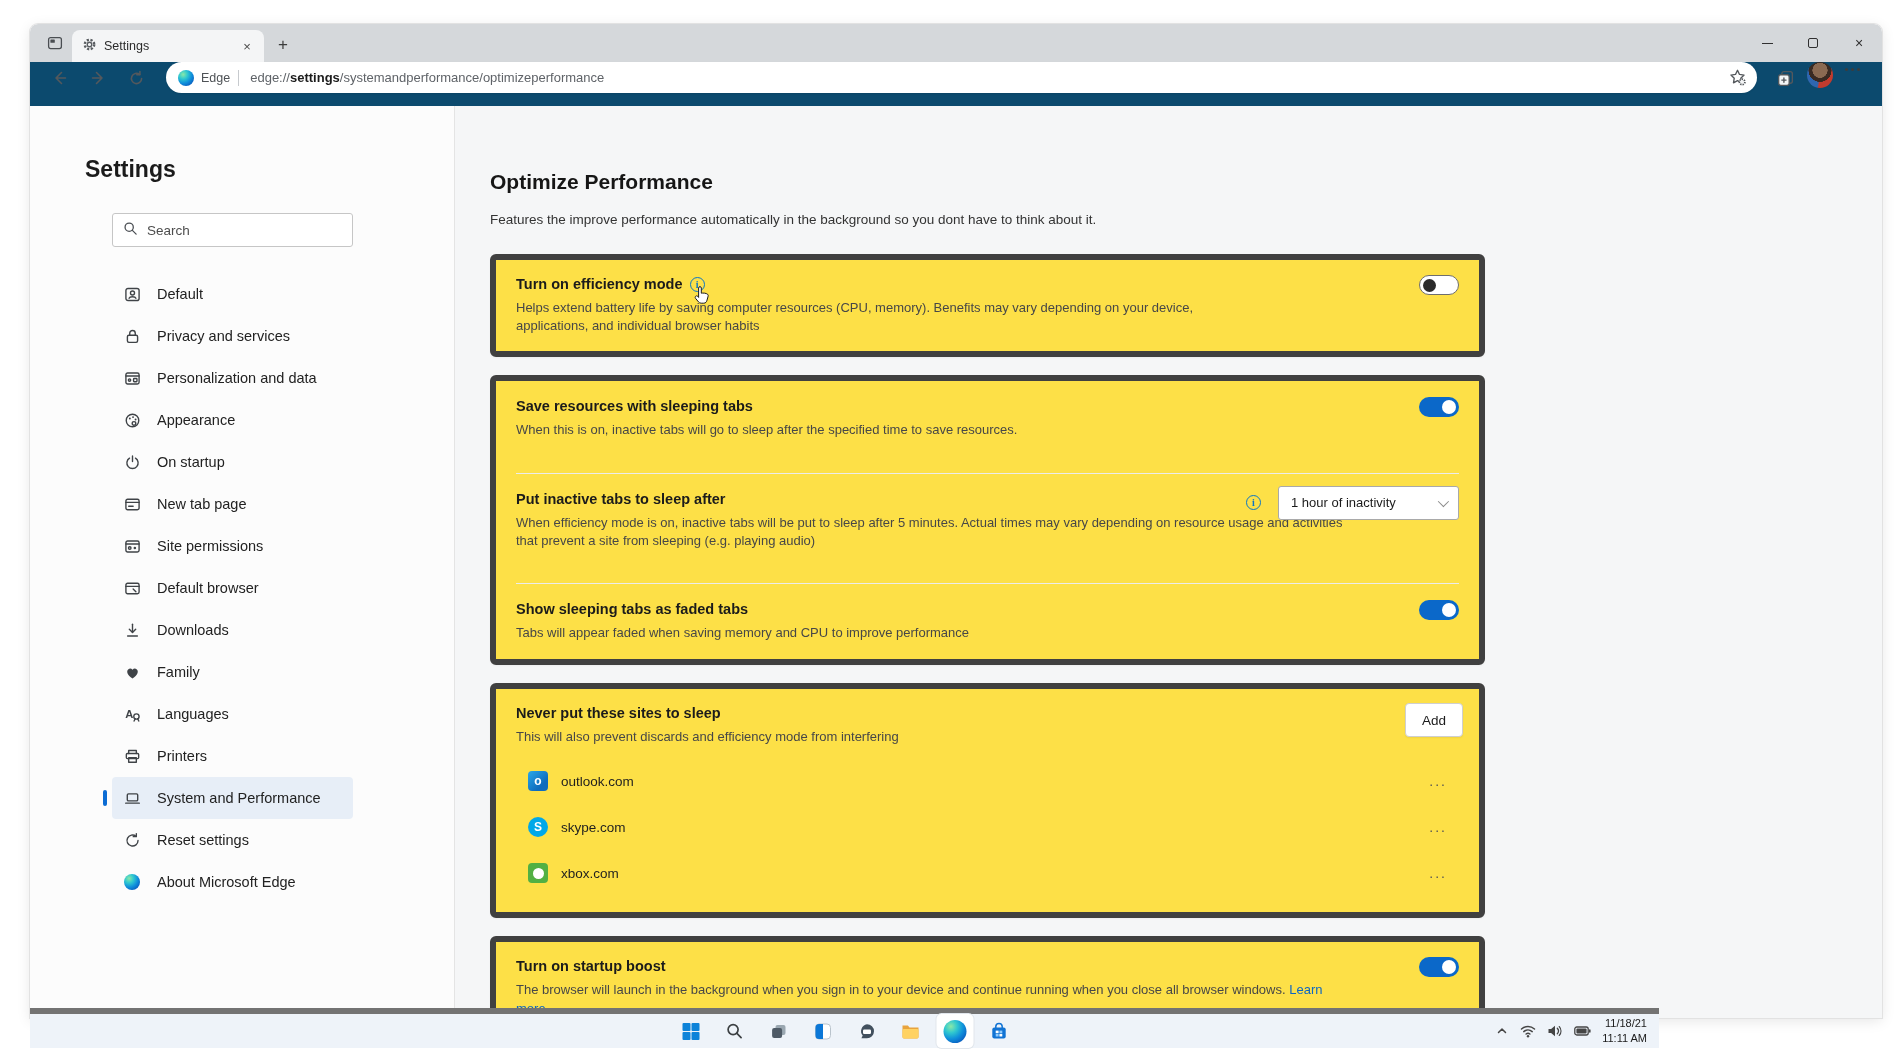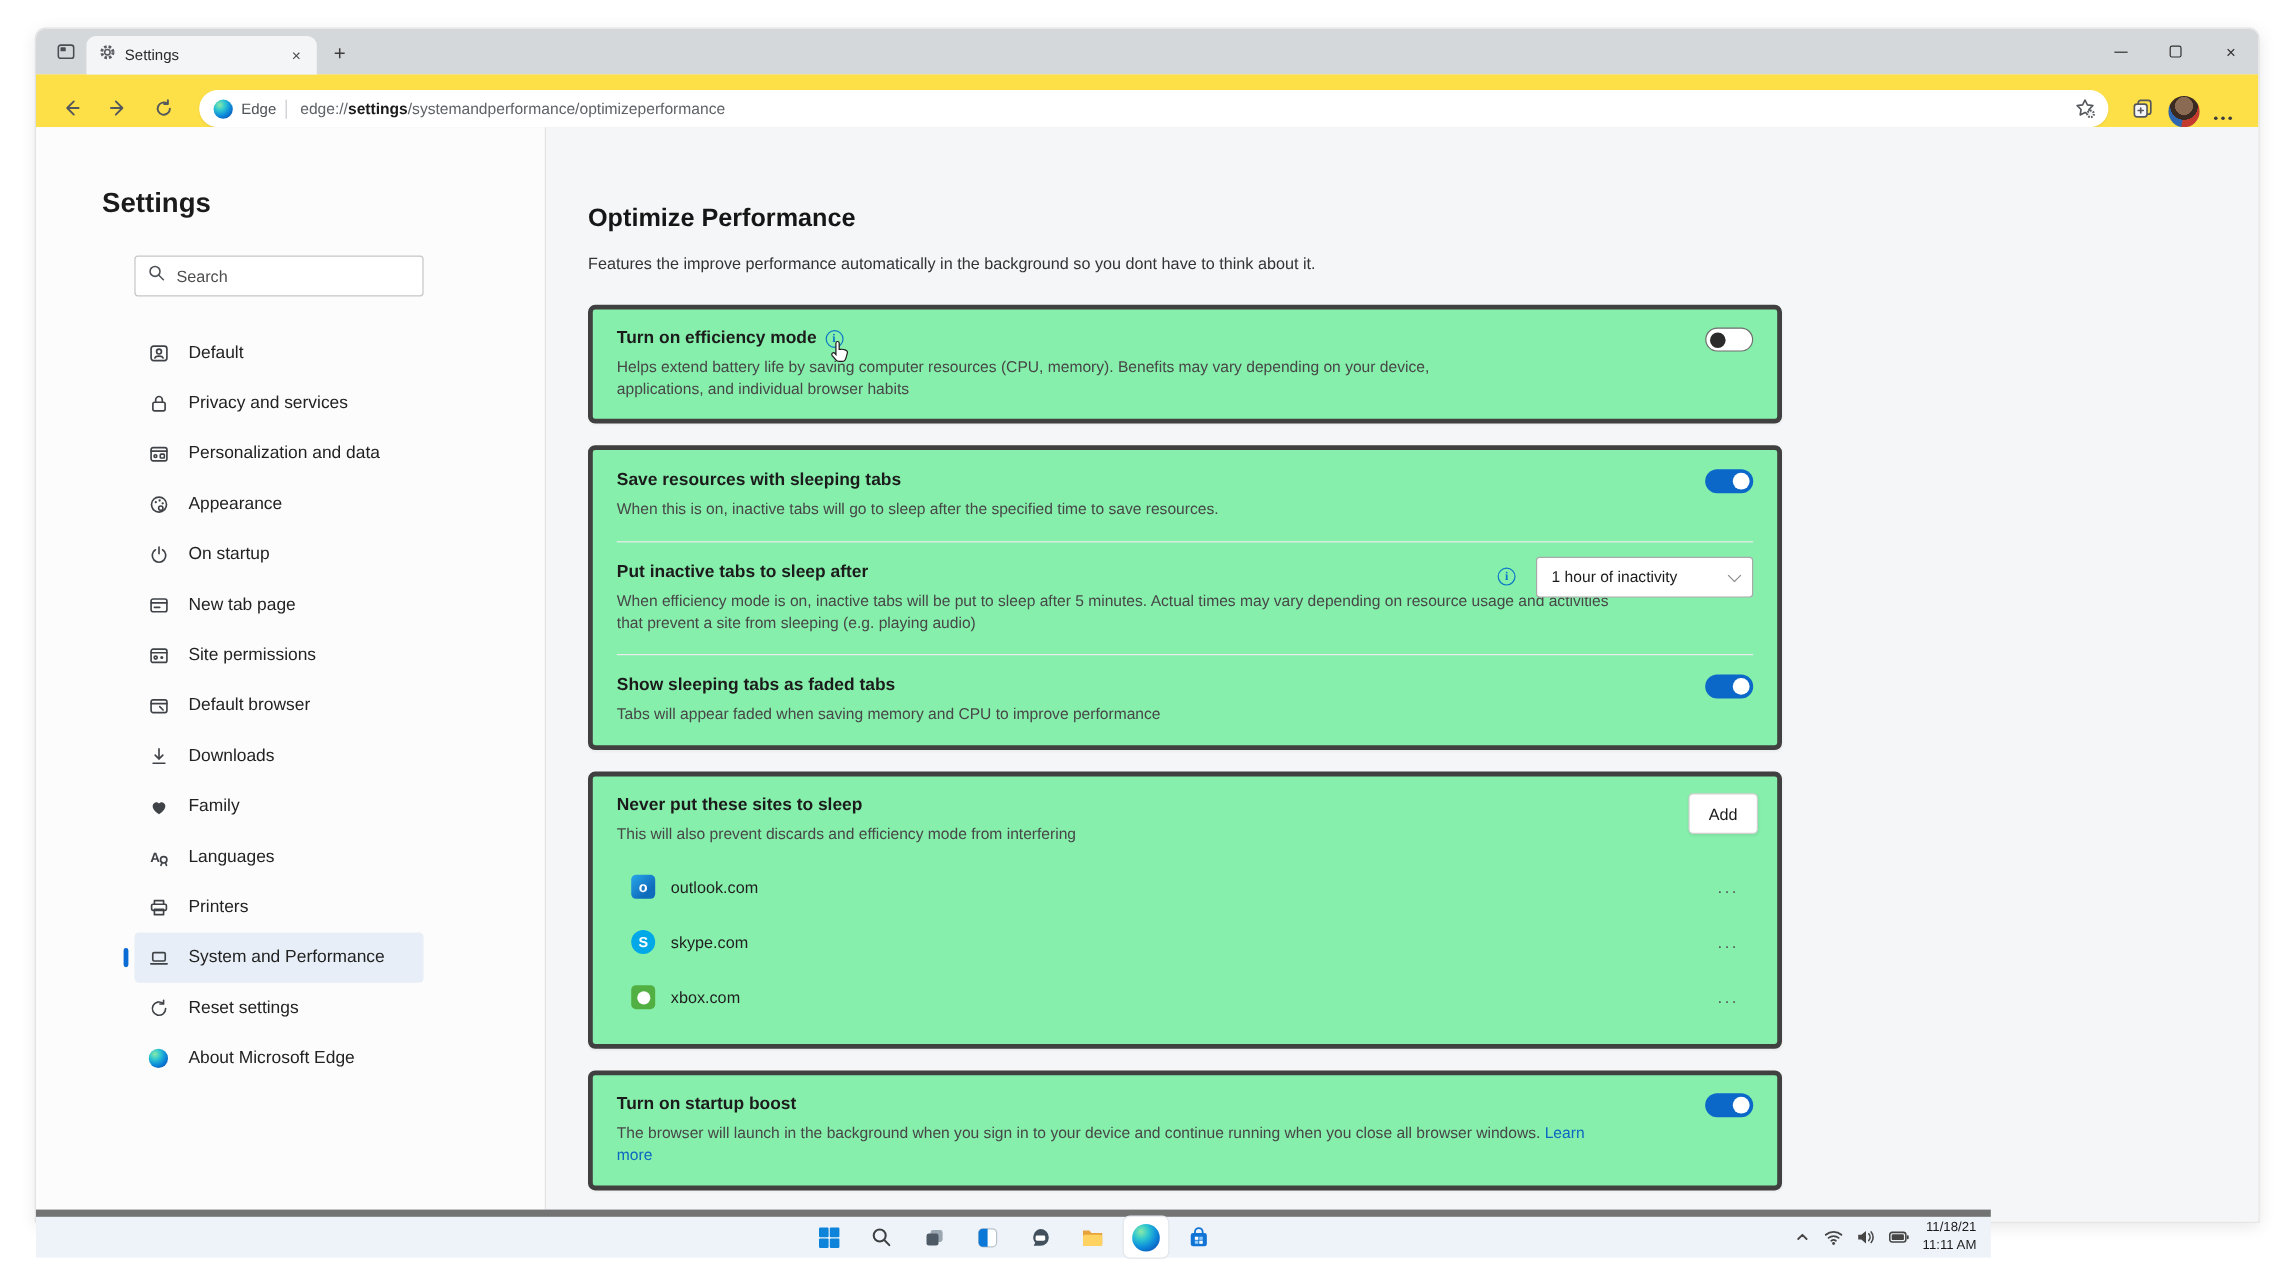--- a/index.html
+++ b/index.html
@@ -14,21 +14,21 @@
   .tab-actions { width:34px; height:30px; display:flex; align-items:center; justify-content:center; margin-bottom:2px; cursor:pointer; }
   .tab { width:192px; height:32px; background:#f4f5f6; border-radius:8px 8px 0 0; display:flex; align-items:center; padding:0 8px 0 10px; gap:7px; }
   .tab-title { flex:1; font-size:12.5px; color:#2b2b2b; white-space:nowrap; overflow:hidden; }
   .tab-close { font-size:13px; color:#4a4a4a; width:18px; height:18px; display:flex; align-items:center; justify-content:center; border-radius:4px; cursor:pointer; }
   .newtab-btn { font-size:17px; color:#3c3c3c; width:30px; height:26px; display:flex; align-items:center; justify-content:center; margin:0 0 4px 4px; border-radius:4px; cursor:pointer; }
   .win-controls { margin-left:auto; display:flex; height:100%; align-items:stretch; }
   .win-btn { width:46px; display:flex; align-items:center; justify-content:center; color:#303030; font-size:14px; cursor:pointer; }
   .win-min-glyph { display:block; width:11px; border-top:1.4px solid #303030; }
   .win-max-glyph { display:block; width:10px; height:10px; border:1.4px solid #303030; border-radius:2px; }
 
-  .toolbar { height:44px; background:#fde047; display:flex; align-items:flex-end; padding:0 16px 0 14px; gap:6px; }
+  .toolbar { height:44px; background:#0c4a6e; display:flex; align-items:flex-start; padding:0 16px 0 14px; gap:6px; }
   .nav-btn { width:32px; height:32px; display:flex; align-items:center; justify-content:center; border-radius:6px; cursor:pointer; }
   .addressbar { flex:1; height:31px; background:#fff; border-radius:16px; display:flex; align-items:center; padding:0 10px 0 12px; margin:0 6px 0 8px; box-shadow:0 1px 2px rgba(0,0,0,.08); }
   .edge-ball { display:inline-block; width:16px; height:16px; border-radius:50%;
                background: radial-gradient(circle at 32% 28%, #8ae8a8 0%, #30c8cf 28%, #0f8fdb 55%, #0a63c3 78%, #0a47a2 100%); }
   .addr-badge { font-size:12.5px; color:#4e5256; margin:0 8px 0 7px; }
   .addr-sep { width:1px; height:16px; background:#c7cace; margin-right:11px; }
   .url { font-size:13px; color:#5f6368; white-space:nowrap; }
   .url b { color:#1b1b1b; }
   .addr-spacer { flex:1; }
   .tool-icn svg, .nav-btn svg { display:block; }
@@ -51,33 +51,33 @@
   .nav-item { position:relative; height:42px; display:flex; align-items:center; gap:16px; padding-left:11px; border-radius:4px; cursor:pointer; }
   .nav-item .lbl { font-size:14.5px; color:#222; }
   .nav-item.selected { background:#e7eef7; }
   .nav-item.selected::before { content:""; position:absolute; left:-9px; top:13px; width:3.5px; height:16px; background:#0b6cd4; border-radius:2px; }
   .nicon { width:18px; height:18px; display:flex; align-items:center; justify-content:center; }
   .nicon svg { width:17px; height:17px; stroke:#3f4347; fill:none; stroke-width:1.3; stroke-linecap:round; stroke-linejoin:round; }
 
   .main { flex:1; padding:64px 0 0 35px; background:#f5f6f7; overflow:hidden; }
   .page-title { font-size:21px; font-weight:700; color:#161616; margin-bottom:18px; }
   .page-sub { font-size:13.5px; color:#333; margin-bottom:27px; }
-  .card { position:relative; width:995px; background:#86efac; border:4px solid #404040; border-radius:6px;
+  .card { position:relative; width:995px; background:#fde047; border:6px solid #404040; border-radius:6px;
           box-shadow:0 1px 2px rgba(0,0,0,.04); padding:16px 20px; margin-bottom:18px; }
   .card-title { font-size:14.5px; font-weight:700; color:#1b1b1b; display:flex; align-items:center; gap:7px; }
   .card-desc { font-size:13px; color:#474747; line-height:1.4; margin-top:7px; }
   .w-680 { max-width:680px; } .w-845 { max-width:845px; } .w-815 { max-width:815px; }
 
   .toggle { position:absolute; right:20px; top:15px; width:40px; height:20px; border-radius:10px; cursor:pointer; }
   .toggle.on  { background:#0b68c9; }
   .toggle.on::after  { content:""; position:absolute; right:3px; top:3px; width:14px; height:14px; border-radius:50%; background:#fff; }
   .toggle.off { background:#fff; border:1px solid #6e6e6e; }
   .toggle.off::after { content:""; position:absolute; left:3px; top:2.5px; width:13px; height:13px; border-radius:50%; background:#2b2b2b; }
   .row { position:relative; padding:17px 0; }
-  .row + .row { border-top:1px solid #ececec; }
+  .row + .row { border-top:1px solid #ececec;margin-top:16px; }
   .card.grouped { padding-top:0; padding-bottom:0; }
   .row .toggle { top:16px; right:0; }
 
   .info-i { position:relative; display:inline-flex; width:15px; height:15px; border:1.5px solid #0b76c6; border-radius:50%;
             color:#0b76c6; font-size:10px; font-weight:700; align-items:center; justify-content:center; font-family:"Liberation Serif", serif; }
   .cursor-hand { position:absolute; left:3px; top:8px; }
 
   .dropdown { position:absolute; right:0; top:12px; width:181px; height:34px; background:#fff; border:1px solid #a9a9a9; border-radius:3px;
               display:flex; align-items:center; padding:0 12px; font-size:13px; color:#1b1b1b; cursor:pointer; }
   .chev { margin-left:auto; width:8px; height:8px; border-right:1.5px solid #8a8a8a; border-bottom:1.5px solid #8a8a8a; transform:rotate(45deg) translateY(-2px); }

